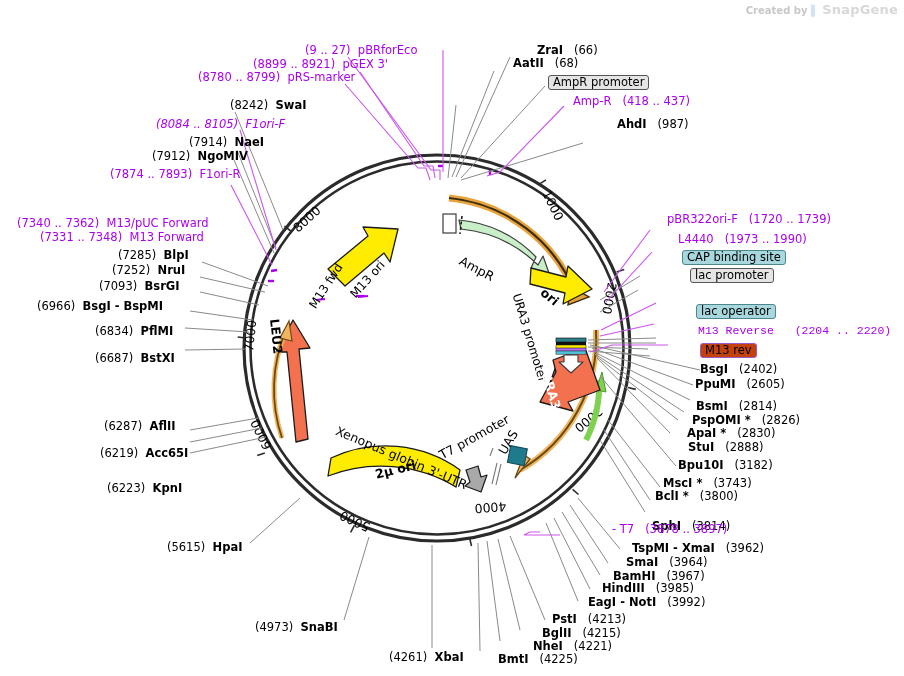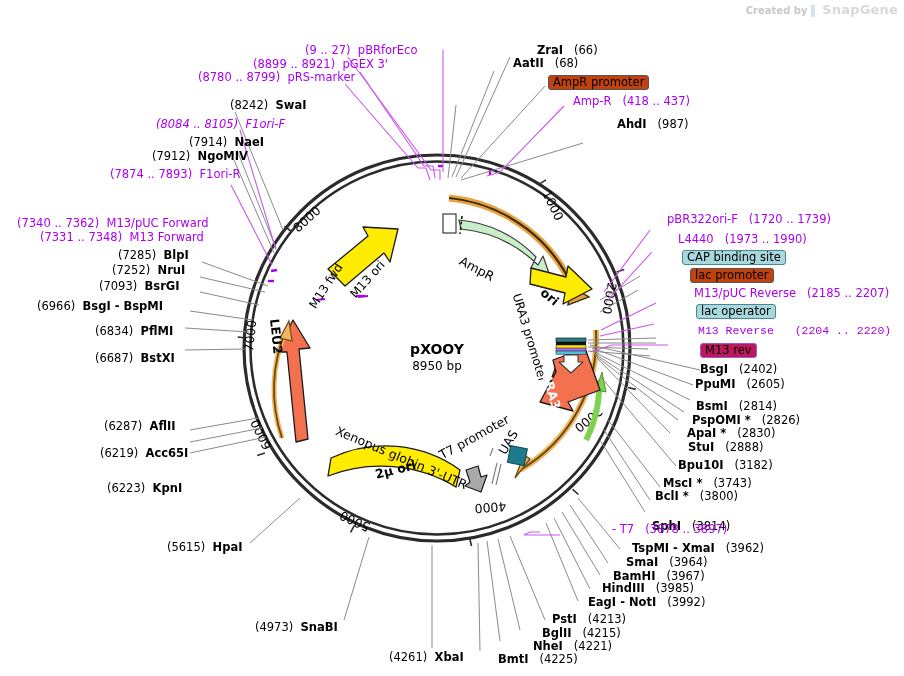--- a/index.html
+++ b/index.html
@@ -5,23 +5,23 @@
   html,body{margin:0;padding:0;background:#ffffff;}
   body{width:904px;height:676px;position:relative;overflow:hidden;
        font-family:"DejaVu Sans","Liberation Sans",sans-serif;color:#000;}
   #stage{position:absolute;left:0;top:0;width:904px;height:676px;}
   svg{position:absolute;left:0;top:0;width:904px;height:676px;}
   .lbl{position:absolute;white-space:nowrap;font-size:11.5px;line-height:1.1;}
   .enz{color:#000;}
   .enz b{font-weight:bold;}
   .primer{color:#aa00ee;}
   .boxed{display:inline-block;border:1px solid #555;border-radius:3px;
-         padding:0px 4px;background:#c2410c;font-size:11.5px;}
+         padding:0px 4px;background:#e5e5e5;font-size:11.5px;}
   .boxed.cyan{background:#a8d8dd;border-color:#4c878d;}
-  .boxed.violet{background:#be185d;border-color:#9b59c9;color:#000;}
+  .boxed.violet{background:#c2410c;border-color:#9b59c9;color:#000;}
   .wm{position:absolute;right:6px;top:2px;font-size:10px;color:#c8c8c8;font-weight:bold;}
   .wm .sg{color:#d8d8d8;font-size:13px;letter-spacing:.2px;}
   .wm .tick{color:#cfe3f5;}
 </style>
 </head>
 <body>
 
 <div id="stage">
 
 <svg viewBox="0 0 904 676">
@@ -217,22 +217,20 @@
   <g stroke="#cc55ee" stroke-width="1.1" fill="none">
     <line x1="604" y1="292" x2="650" y2="230"></line>
     <line x1="606" y1="302" x2="652" y2="252"></line>
     <line x1="601" y1="330" x2="656" y2="303"></line>
     <line x1="600" y1="336" x2="654" y2="324"></line>
     <path d="M590,352 L612,345 L668,345"></path>
     <path d="M540,532 L530,532 L524,535 L560,535"></path>
   </g>
 </svg>
 
-<div class="lbl" style="left:0;top:342px;width:874px;text-align:center;font-weight:bold;font-size:14px;">pXOOY</div>
-<div class="lbl" style="left:0;top:360px;width:874px;text-align:center;font-size:12px;">8950 bp</div>
 
 <div class="lbl" style="left:458px;top:262px;transform:rotate(28deg);font-size:12.5px;">AmpR</div>
 <div class="lbl" style="left:540px;top:290px;transform:rotate(40deg);font-size:12.5px;font-weight:bold;">ori</div>
 <div class="lbl" style="left:522px;top:292px;transform:rotate(73deg);transform-origin:left top;font-size:12px;">URA3 promoter</div>
 <div class="lbl" style="left:552px;top:370px;transform:rotate(73deg);transform-origin:left top;font-size:12.5px;font-weight:bold;color:#fff;">URA3</div>
 <div class="lbl" style="left:281px;top:318px;transform:rotate(84deg);transform-origin:left top;font-size:12.5px;font-weight:bold;">LEU2</div>
 <div class="lbl" style="left:375px;top:463px;transform:rotate(-14deg);font-size:12.5px;font-weight:bold;">2µ ori</div>
 <div class="lbl" style="left:339px;top:424px;transform:rotate(23deg);transform-origin:left top;font-size:12.5px;">Xenopus globin 3'-UTR</div>
 <div class="lbl" style="left:437px;top:450px;transform:rotate(-29deg);transform-origin:left top;font-size:12.5px;">T7 promoter</div>
 <div class="lbl" style="left:496px;top:450px;transform:rotate(-60deg);transform-origin:left top;font-size:12.5px;">UAS</div>
@@ -356,24 +354,20 @@
 <div class="lbl primer" style="left:678px;top:233px;">
   <span>L4440</span>
   &nbsp;&nbsp;<span>(1973 .. 1990)</span>
 </div>
 <div class="lbl" style="left:682px;top:250px;">
   <span class="boxed cyan">CAP binding site</span>
 </div>
 <div class="lbl" style="left:690px;top:268px;">
   <span class="boxed">lac promoter</span>
 </div>
-<div class="lbl primer" style="left:694px;top:287px;">
-  <span>M13/pUC Reverse</span>
-  &nbsp;&nbsp;<span>(2185 .. 2207)</span>
-</div>
 <div class="lbl" style="left:696px;top:304px;">
   <span class="boxed cyan">lac operator</span>
 </div>
 <div class="lbl primer" style="left:698px;top:325px;font-family:Liberation Mono, monospace;">
   <span>M13 Reverse</span>
   &nbsp;&nbsp;<span>(2204 .. 2220)</span>
 </div>
 <div class="lbl" style="left:700px;top:343px;">
   <span class="boxed violet">M13 rev</span>
 </div>

